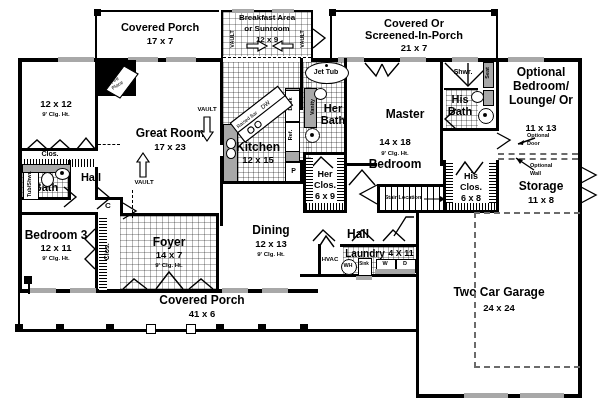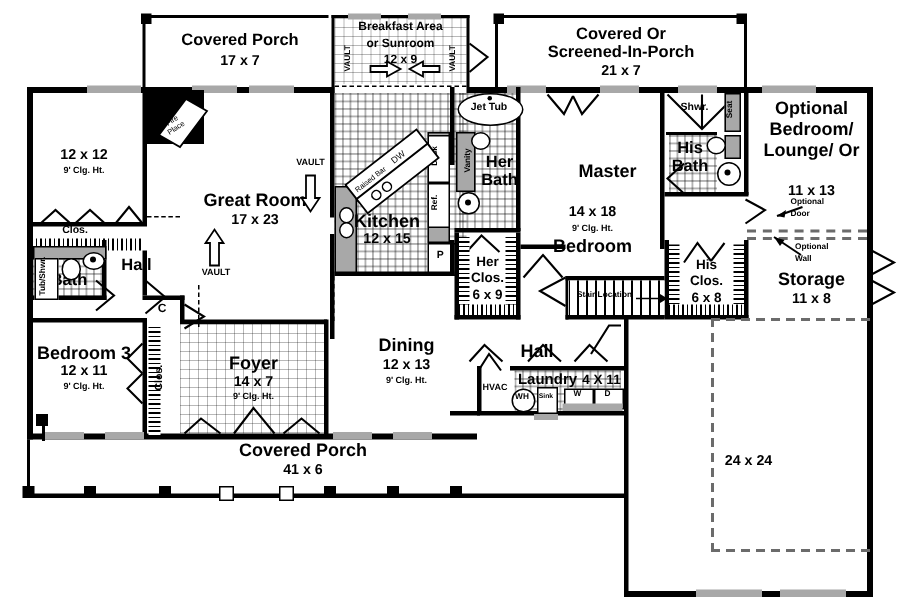--- a/index.html
+++ b/index.html
@@ -397,20 +397,21 @@
   <div class="white" style="left:376px;top:259px;width:18px;height:12px;"></div>
   <div class="lbl tiny" style="left:376px;top:261px;width:18px;">W</div>
   <div class="white" style="left:396px;top:259px;width:18px;height:12px;"></div>
   <div class="lbl tiny" style="left:396px;top:261px;width:18px;">D</div>
   <div class="graynb" style="left:375px;top:269px;width:40px;height:5px;"></div>
   <div class="graynb" style="left:356px;top:276px;width:16px;height:4px;"></div>
 
   <div class="wall" style="left:416px;top:212px;width:3px;height:185px;"></div>
   <div class="wall" style="left:416px;top:394px;width:166px;height:4px;"></div>
   <div class="wall" style="left:578px;top:212px;width:4px;height:186px;"></div>
+  <div class="lbl rm-name big" style="left:420px;top:286px;width:158px;">Two Car Garage</div>
   <div class="lbl rm-dim" style="left:420px;top:303px;width:158px;">24 x 24</div>
 
   <div class="dashgray-v" style="left:474px;top:212px;height:156px;"></div>
   <div class="dashgray-h" style="left:474px;top:366px;width:106px;"></div>
   <div class="dashgray-h" style="left:474px;top:212px;width:106px;"></div>
 
   <div class="graynb" style="left:464px;top:393px;width:44px;height:5px;"></div>
   <div class="graynb" style="left:520px;top:393px;width:44px;height:5px;"></div>
 
   <div class="wall" style="left:18px;top:293px;width:2px;height:38px;"></div>

